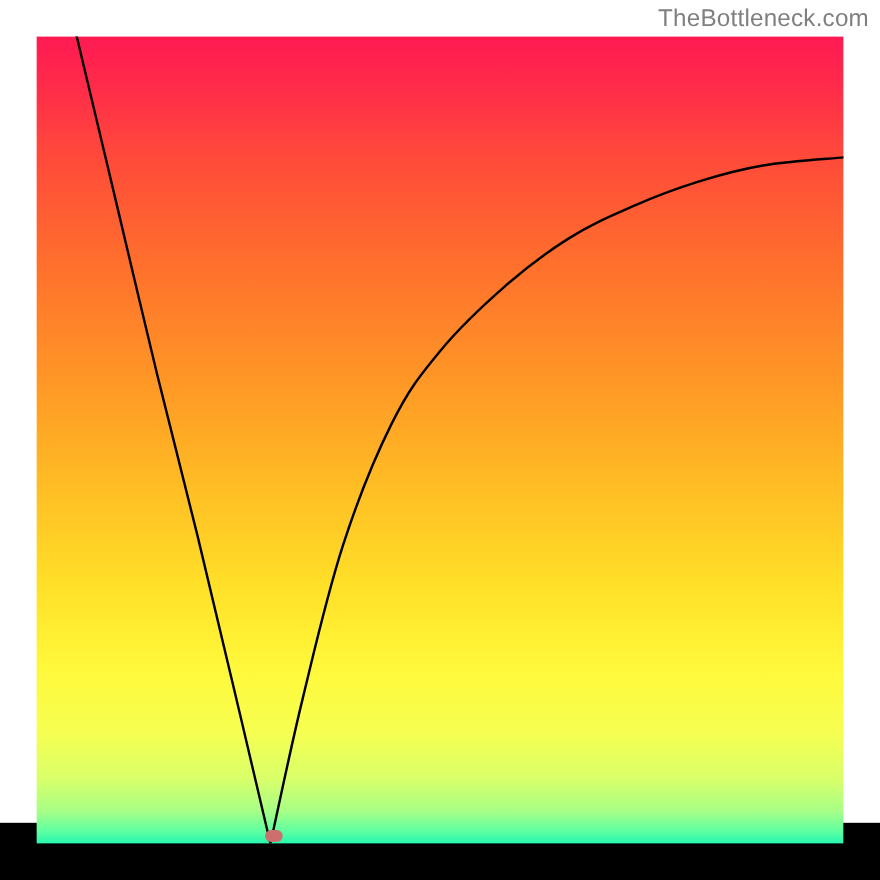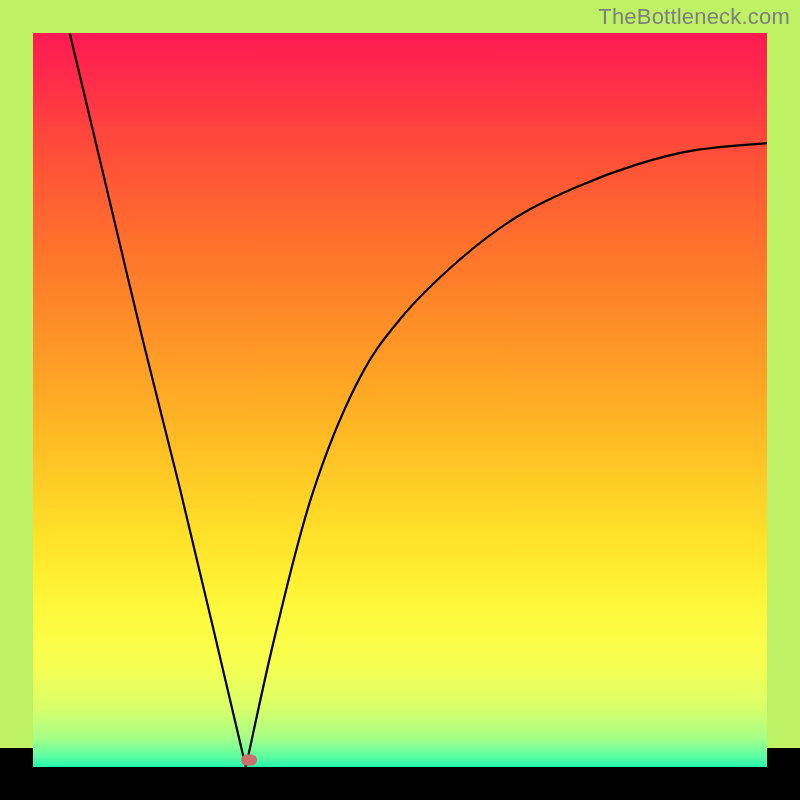--- a/index.html
+++ b/index.html
@@ -7,21 +7,21 @@
     padding: 0;
     width: 800px;
     height: 800px;
     background: #000;
     font-family: Arial, Helvetica, sans-serif;
   }
   .frame {
     position: relative;
     width: 800px;
     height: 748px;
-    background: #bef264;
+    background: #ffffff;
   }
   .watermark {
     position: absolute;
     top: 4px;
     right: 10px;
     color: #7f7f7f;
     font-size: 22px;
     font-weight: 500;
     z-index: 10;
     letter-spacing: 0.2px;

